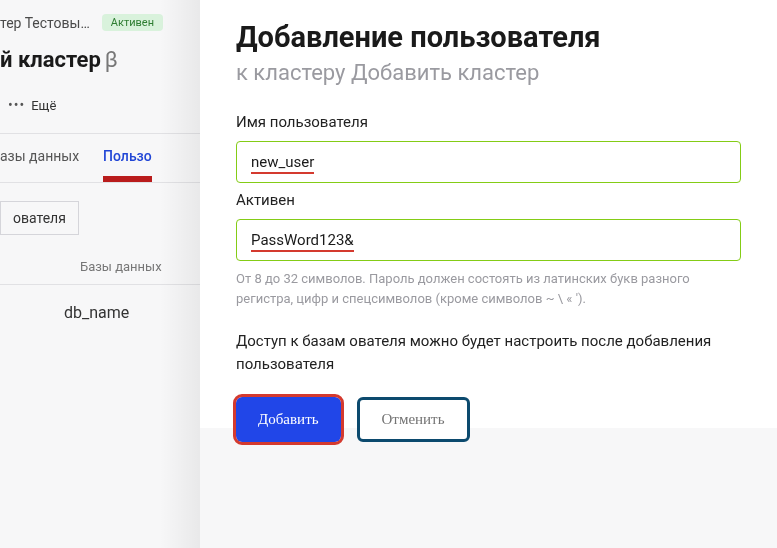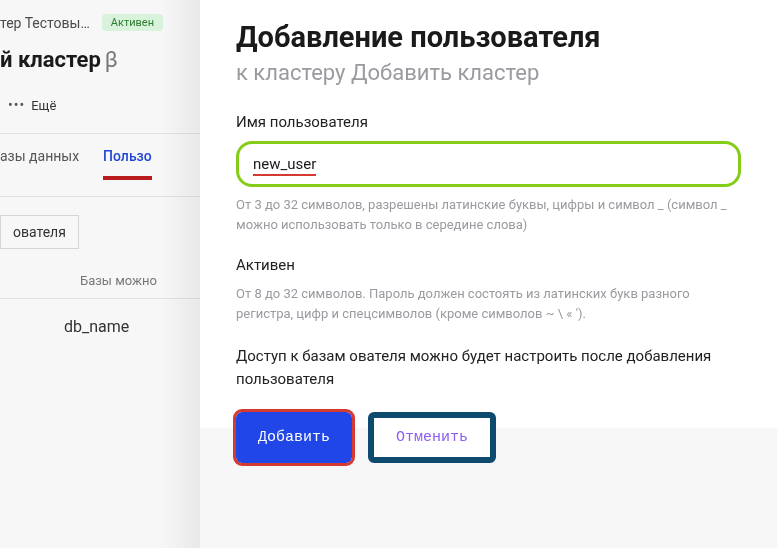--- a/index.html
+++ b/index.html
@@ -68,32 +68,32 @@
       letter-spacing: 1px;
       color: #555;
     }
     .bg-divider {
       border-top: 1px solid #e1e1e4;
       margin-top: 20px;
     }
     .bg-tabs {
       display: flex;
       gap: 24px;
-      padding: 14px 0 16px 0;
+      padding: 14px 0 0 0;
       font-size: 14px;
       border-bottom: 1px solid #e1e1e4;
     }
     .bg-tab {
       color: #555;
       padding-bottom: 12px;
       white-space: nowrap;
     }
     .bg-tab.active {
       color: #2146d6;
-      border-bottom: 4px solid #b91c1c;
+      border-bottom: 6px solid #b91c1c;
       font-weight: 500;
     }
     .bg-subaction {
       display: inline-block;
       border: 1px solid #d5d5da;
       border-radius: 0;
       padding: 8px 12px;
       font-size: 14px;
       color: #333;
       margin-top: 18px;
@@ -144,22 +144,22 @@
       font-size: 22px;
       color: #9a9aa0;
       margin-bottom: 28px;
     }
     .field-label {
       font-size: 15px;
       color: #222;
       margin-bottom: 10px;
     }
     .field-input-wrap {
-      border: 3px solid #84cc16;
-      border-radius: 16px;
+      border: 1px solid #84cc16;
+      border-radius: 4px;
       padding: 10px 14px 8px 14px;
       margin-bottom: 8px;
     }
     .field-input {
       font-size: 15px;
       color: #1a1a1a;
       display: inline-block;
       border-bottom: 2px solid #d43a2f;
       padding-bottom: 1px;
       font-family: inherit;
@@ -178,35 +178,35 @@
     }
     .btn-row {
       display: flex;
       gap: 16px;
     }
     .btn {
       font-size: 15px;
       padding: 11px 22px;
       border-radius: 6px;
       cursor: pointer;
-      font-family: Liberation Mono, monospace;
+      font-family: Liberation Serif, serif;
     }
     .btn-primary {
       background: #2146e8;
       color: #fff;
       border: none;
     }
     .btn-primary-highlight {
       outline: 3px solid #d43a2f;
       outline-offset: 0;
     }
     .btn-secondary {
       background: #fff;
-      color: #8b5cf6;
-      border: 6px solid #0c4a6e;
+      color: #737373;
+      border: 3px solid #0c4a6e;
     }
   </style>
 </head>
 <body>
 
 <div class="bg-page">
   <div class="bg-breadcrumb">
     <span class="bg-breadcrumb-text">тер Тестовы…</span>
     <span class="bg-status-badge">Активен</span>
   </div>
@@ -216,38 +216,40 @@
   <div class="bg-more">
     <span class="bg-dots">•••</span>
     <span>Ещё</span>
   </div>
   <div class="bg-divider"></div>
   <div class="bg-tabs">
     <div class="bg-tab">азы данных</div>
     <div class="bg-tab active">Пользо</div>
   </div>
   <div class="bg-subaction">ователя</div>
-  <div class="bg-col-header">Базы можно</div>
+  <div class="bg-col-header">Базы данных</div>
   <div class="bg-row-divider"></div>
   <div class="bg-cell">db_name</div>
 </div>
 
 <div class="panel-shadow"></div>
 
 <div class="panel">
   <h1>Добавление пользователя</h1>
   <div class="panel-sub">к кластеру Добавить кластер</div>
 
   <div class="field-label">Имя пользователя</div>
   <div class="field-input-wrap">
     <span class="field-input">new_user</span>
   </div>
-  <div class="field-hint">От 3 до 32 символов, разрешены латинские буквы, цифры и символ _ (символ _ можно использовать только в середине слова)</div>
 
   <div class="field-label">Активен</div>
+  <div class="field-input-wrap">
+    <span class="field-input">PassWord123&amp;</span>
+  </div>
   <div class="field-hint">От 8 до 32 символов. Пароль должен состоять из латинских букв разного регистра, цифр и спецсимволов (кроме символов ~ \ « ').</div>
 
   <div class="access-note">Доступ к базам ователя можно будет настроить после добавления пользователя</div>
 
   <div class="btn-row">
     <button class="btn btn-primary btn-primary-highlight">Добавить</button>
     <button class="btn btn-secondary">Отменить</button>
   </div>
 </div>
 

